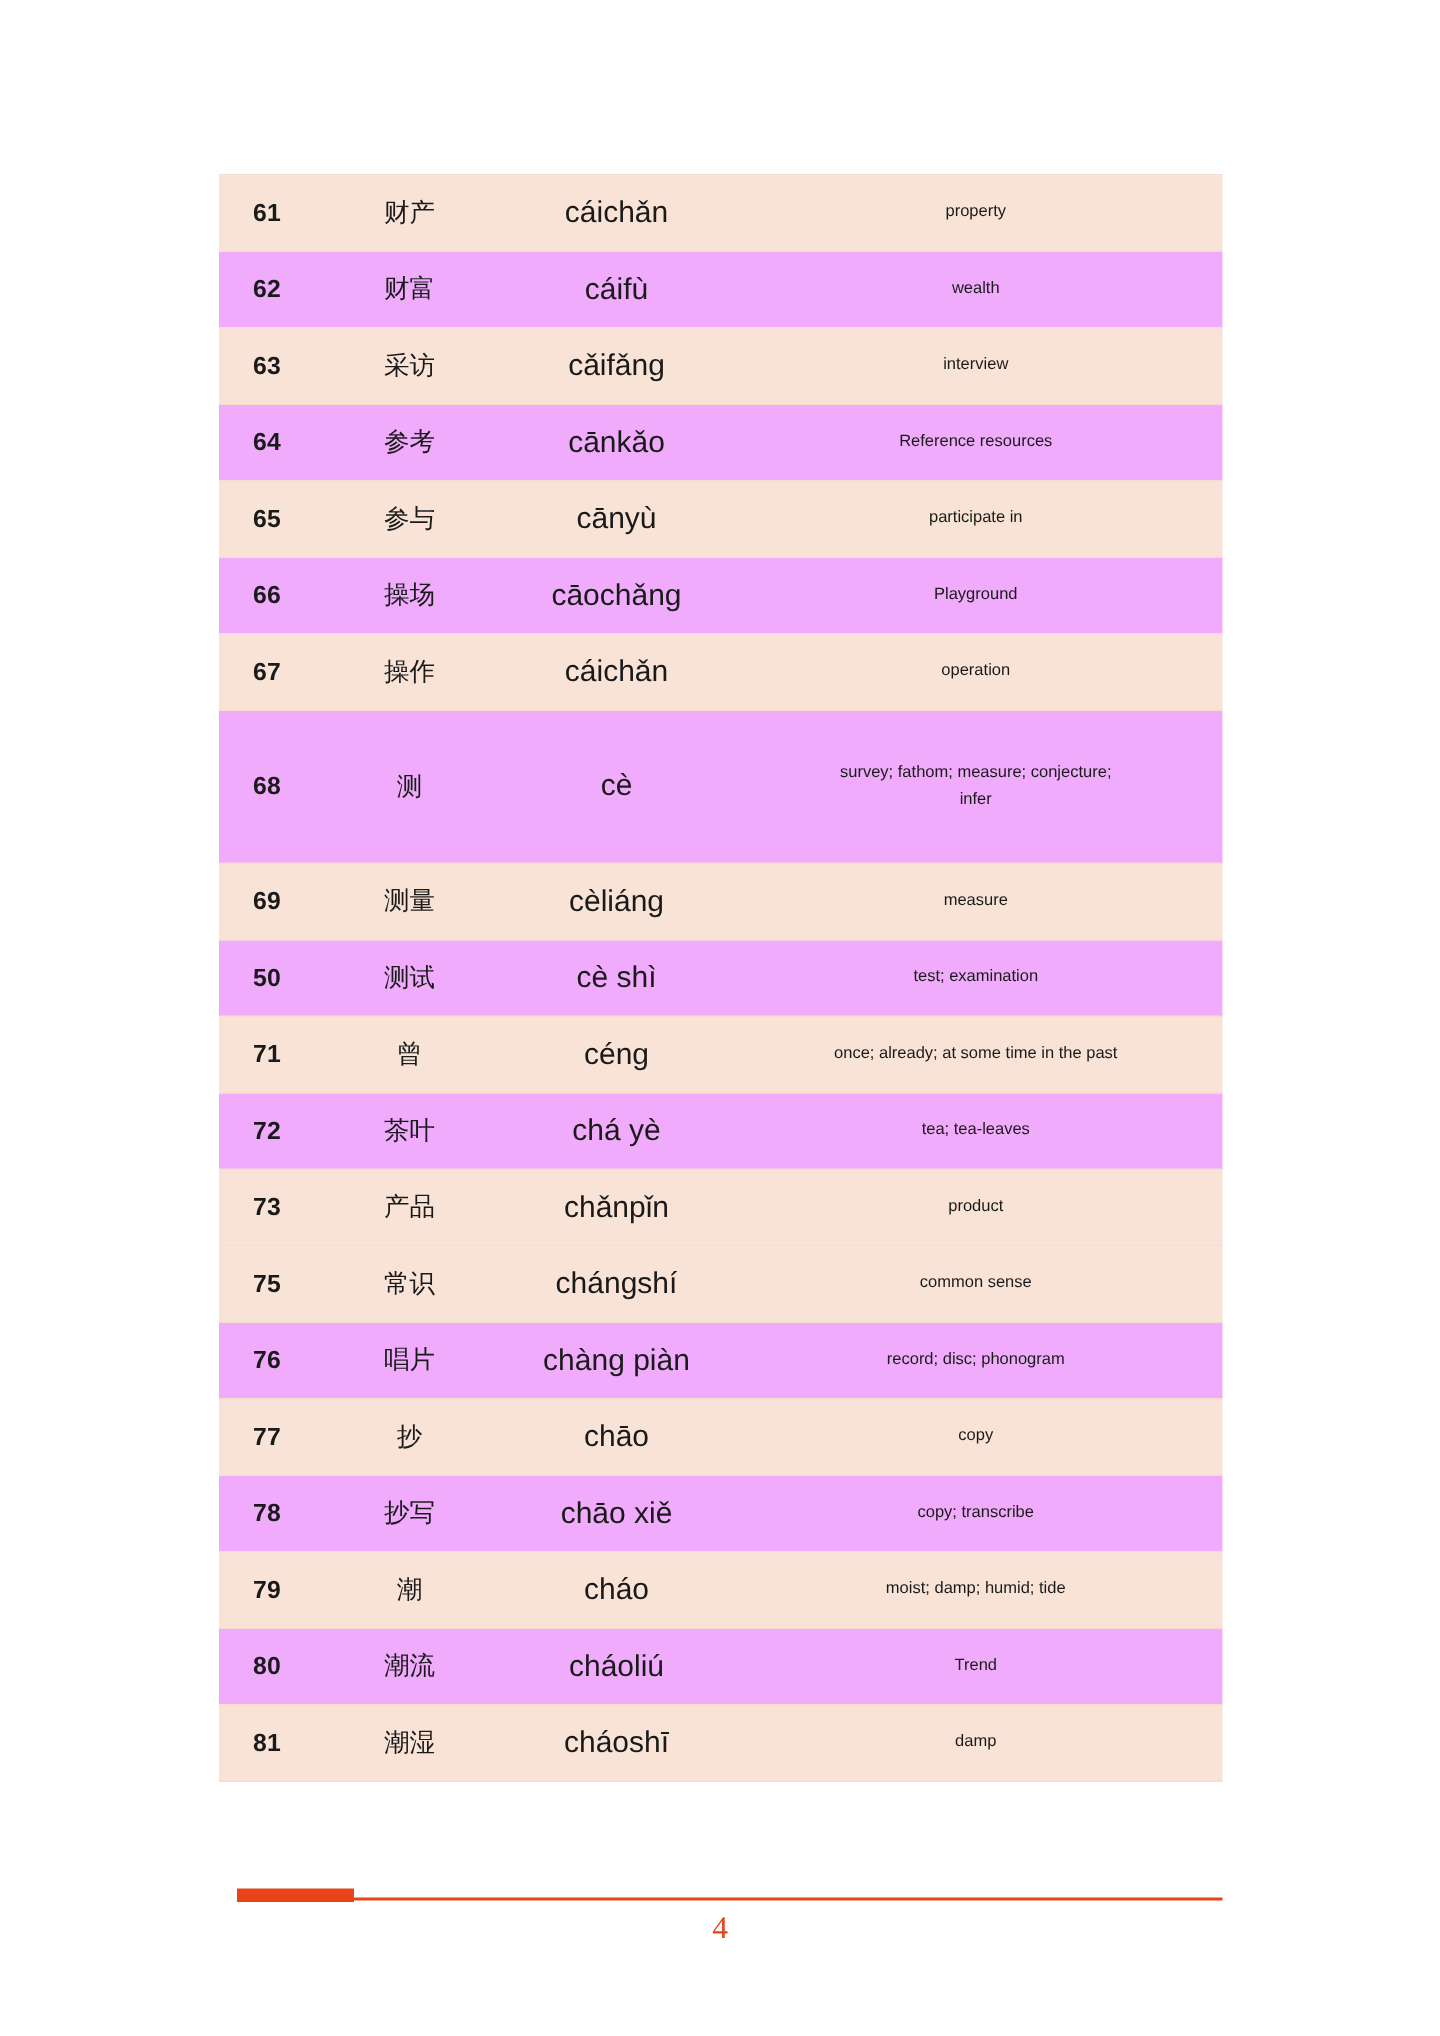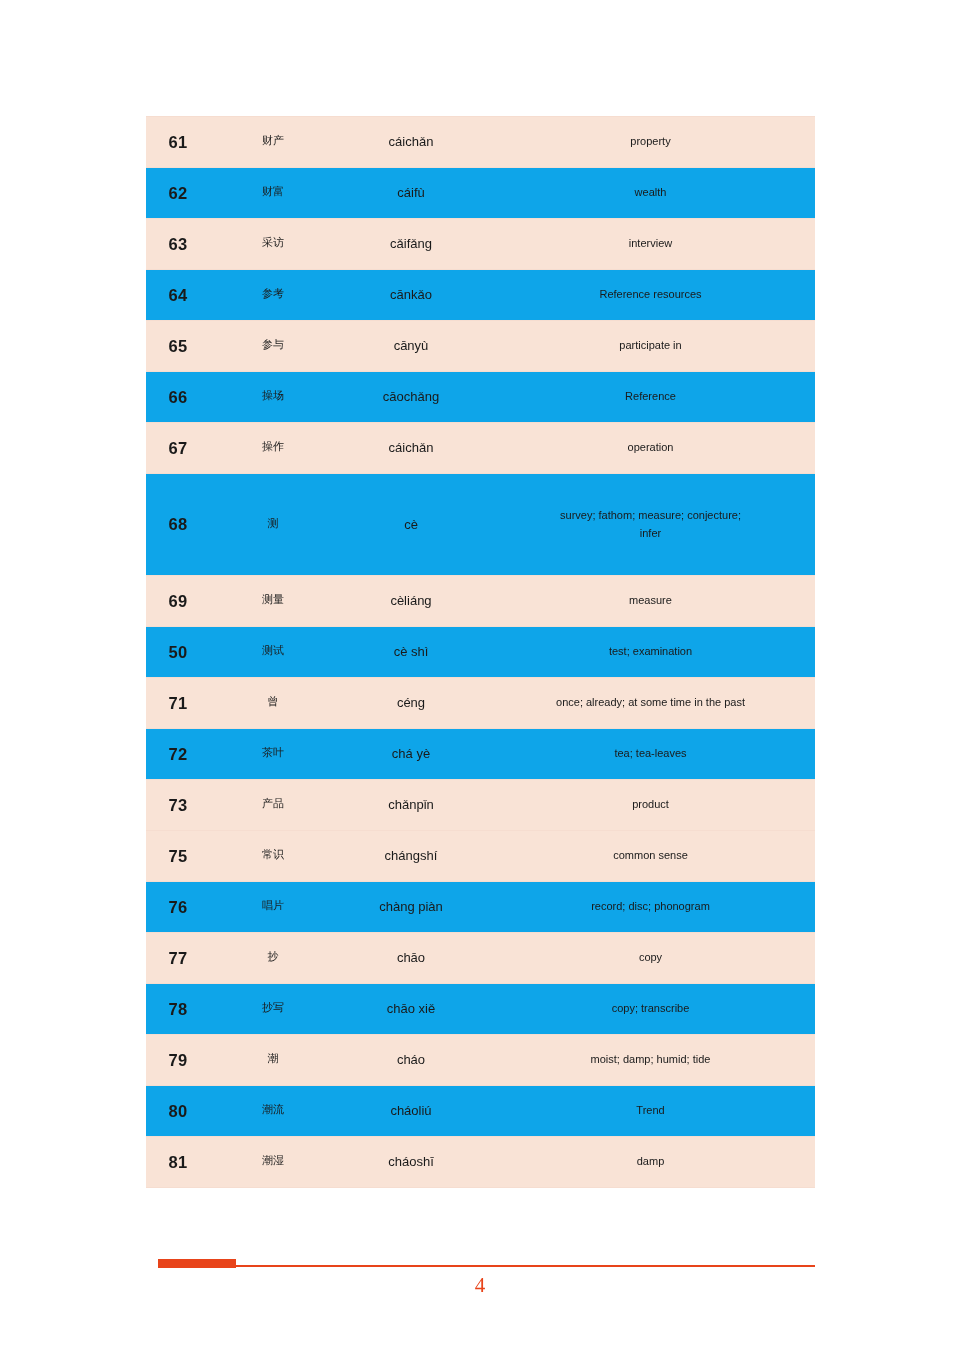--- a/index.html
+++ b/index.html
@@ -55,37 +55,36 @@
     border-bottom: 1px solid #f6ddd0;
     padding: 0 2px;
     line-height: 1.62;
   }
 
   #vocab-table tr.shaded td {
     background: #f9e3d6;
   }
 
   #vocab-table tr.plain td {
-    background: #0ea5e9;
+    background: #f0abfc;
     margin-top: 32px;
   }
 
   .cell-index {
     font-weight: bold;
     font-size: 16.5px;
     letter-spacing: 0.2px;
   }
 
   .cell-hanzi {
-    font-size: 11px;
-    font-family: Liberation Mono, monospace;
+    font-size: 17px;
   }
 
   .cell-pinyin {
-    font-size: 13px;
+    font-size: 20px;
   }
 
   .cell-def {
     font-size: 11px;
   }
 
   .cell-def .def-line2 {
     display: block;
   }
 
@@ -168,21 +167,21 @@
         <tr class="shaded">
           <td class="cell-index">65</td>
           <td class="cell-hanzi">参与</td>
           <td class="cell-pinyin">cānyù</td>
           <td class="cell-def"><span>participate in</span></td>
         </tr>
         <tr class="plain">
           <td class="cell-index">66</td>
           <td class="cell-hanzi">操场</td>
           <td class="cell-pinyin">cāochǎng</td>
-          <td class="cell-def"><span>Reference</span></td>
+          <td class="cell-def"><span>Playground</span></td>
         </tr>
         <tr class="shaded">
           <td class="cell-index">67</td>
           <td class="cell-hanzi">操作</td>
           <td class="cell-pinyin">cáichǎn</td>
           <td class="cell-def"><span>operation</span></td>
         </tr>
         <tr class="plain tall">
           <td class="cell-index">68</td>
           <td class="cell-hanzi">测</td>

